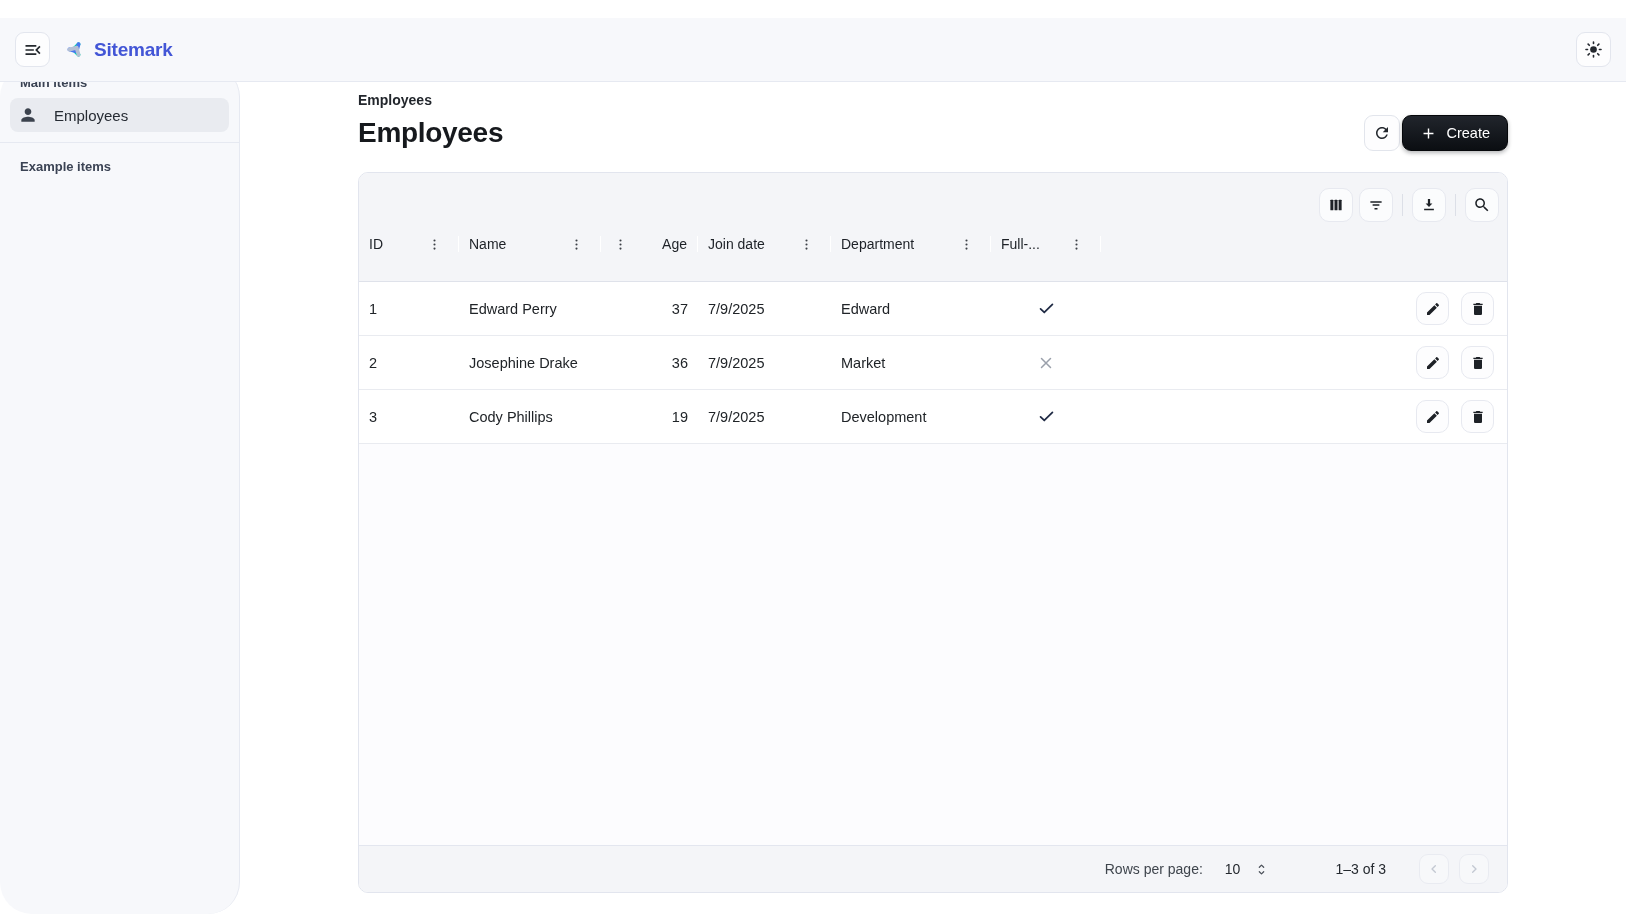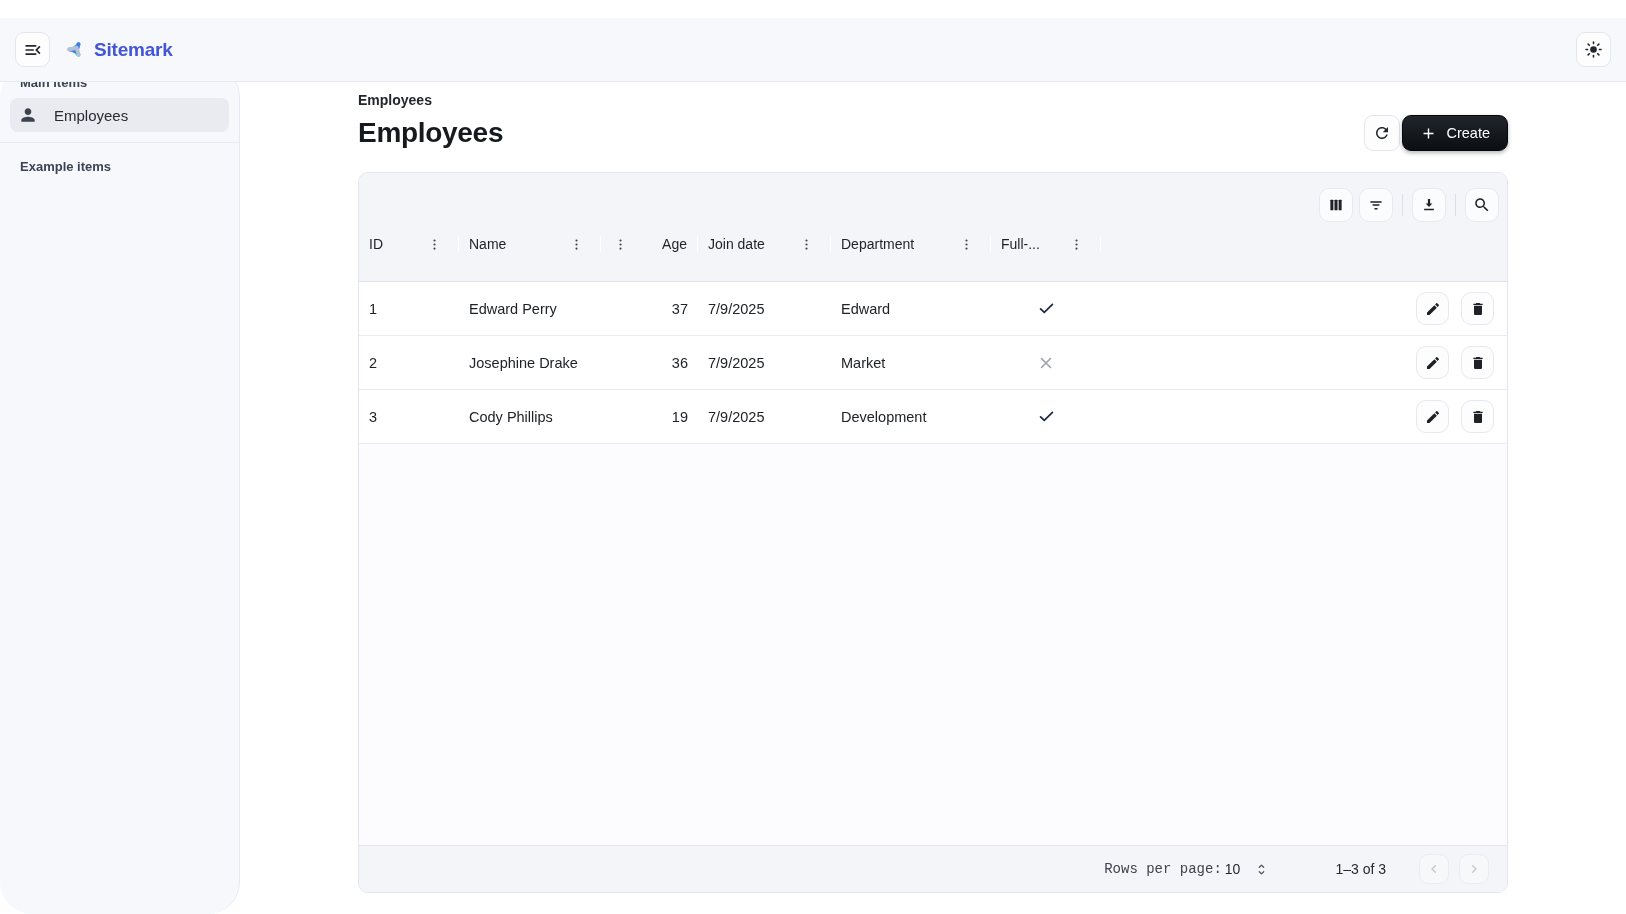--- a/index.html
+++ b/index.html
@@ -73,21 +73,21 @@
                 display:flex; align-items:center; justify-content:center; color:#1e2227; cursor:pointer; }
 
   .bool-icon { display:none; }
   .bool-true  .check-icon { display:block; color:#1f2a44; }
   .bool-false .close-icon { display:block; color:#9aa0ab; }
 
   .grid-filler { flex:1; background:#fcfcfe; }
 
   .grid-footer { height:47px; background:#f4f5f8; border-top:1px solid #e3e6ef; display:flex;
                  align-items:center; justify-content:flex-end; padding-right:18px; }
-  .rpp-label { font-size:14px; color:#3f454d; margin-right:3px;font-family:Liberation Mono, monospace; }
+  .rpp-label { font-size:14px; color:#3f454d; margin-right:22px; }
   .rpp-select { display:flex; align-items:center; gap:14px; font-size:14px; color:#24282e; cursor:pointer; }
   .rpp-select .stepper { color:#4b515a; }
   .range-label { font-size:14px; color:#24292f; margin-left:66px; margin-right:23px; }
   .page-btn { width:30px; height:30px; border:1px solid #e9ebf1; border-radius:9px; background:#f7f8fa;
               display:flex; align-items:center; justify-content:center; color:#c3c8d2; margin-left:10px; }
 </style>
 </head>
 <body>
 
 <header class="topbar">

